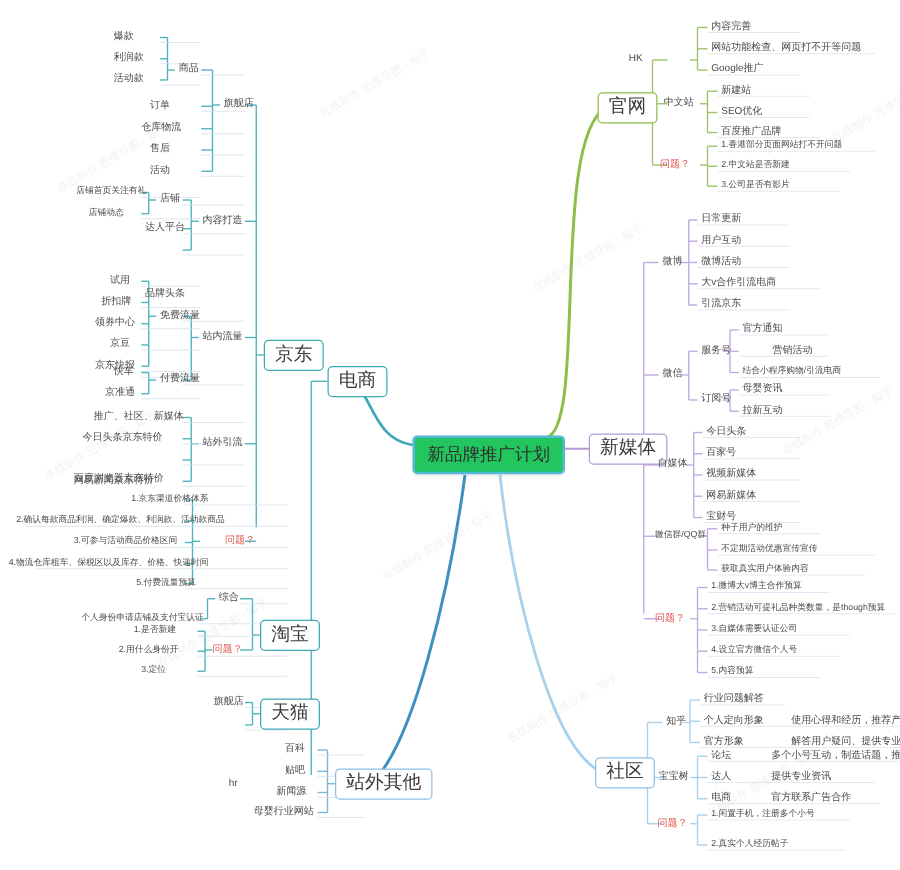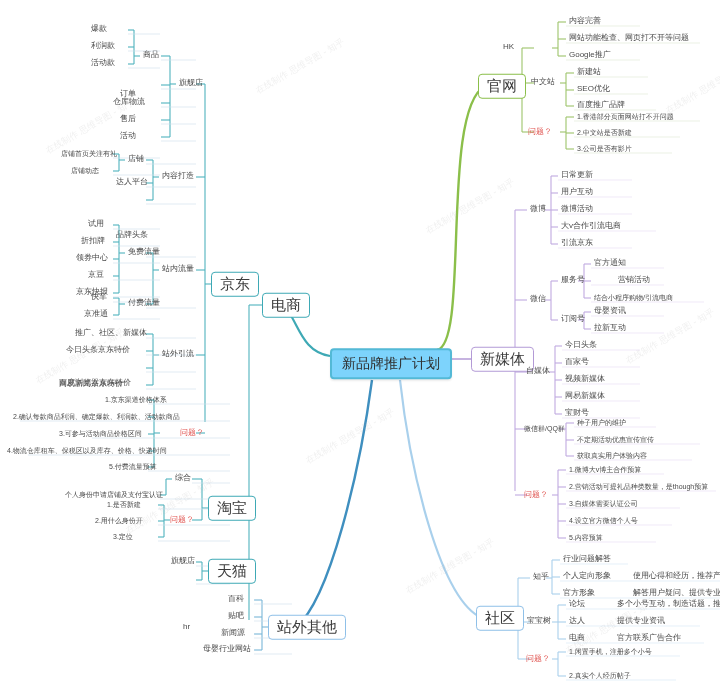--- a/index.html
+++ b/index.html
@@ -17,21 +17,21 @@
     position:absolute;
     white-space:nowrap;
     line-height:1.1;
     color:#3b3b3b;
     transform:translateY(-50%);
   }
   
   .root{
     border:2px solid #53b9d6;
     border-radius:4px;
-    background:#7dd3fc;
+    background:#22c55e;
     padding:6px 10px;
     font-size:14px;
     color:#2f2f2f;
     box-shadow:0 1px 2px rgba(0,0,0,.08);
   }
   
   .l1{
     border:1px solid #9fbfd4;
     border-radius:4px;
     background:#ffffff;
@@ -390,21 +390,21 @@
   <div class="node l1 teal" style="left:262px;top:305px;">电商</div>
   <div class="node l1 teal" style="left:211px;top:284px;">京东</div>
   <div class="node l1 teal" style="left:208px;top:508px;">淘宝</div>
   <div class="node l1 teal" style="left:208px;top:571px;">天猫</div>
 
   <div class="node t" style="left:176px;top:84px;">旗舰店</div>
   <div class="node t" style="left:140px;top:56px;">商品</div>
   <div class="node t" style="left:88px;top:30px;">爆款</div>
   <div class="node t" style="left:88px;top:47px;">利润款</div>
   <div class="node t" style="left:88px;top:64px;">活动款</div>
-  <div class="node t" style="left:117px;top:85px;margin-top:10px;">订单</div>
+  <div class="node t" style="left:117px;top:85px;">订单</div>
   <div class="node t" style="left:110px;top:103px;">仓库物流</div>
   <div class="node t" style="left:117px;top:120px;">售后</div>
   <div class="node t" style="left:117px;top:137px;">活动</div>
 
   <div class="node t" style="left:159px;top:177px;">内容打造</div>
   <div class="node t" style="left:125px;top:160px;">店铺</div>
   <div class="node t xs" style="left:58px;top:154px;">店铺首页关注有礼</div>
   <div class="node t xs" style="left:68px;top:171px;">店铺动态</div>
   <div class="node t" style="left:113px;top:183px;">达人平台</div>
   <div class="node t" style="left:113px;top:200px;margin-top:36px;">品牌头条</div>

